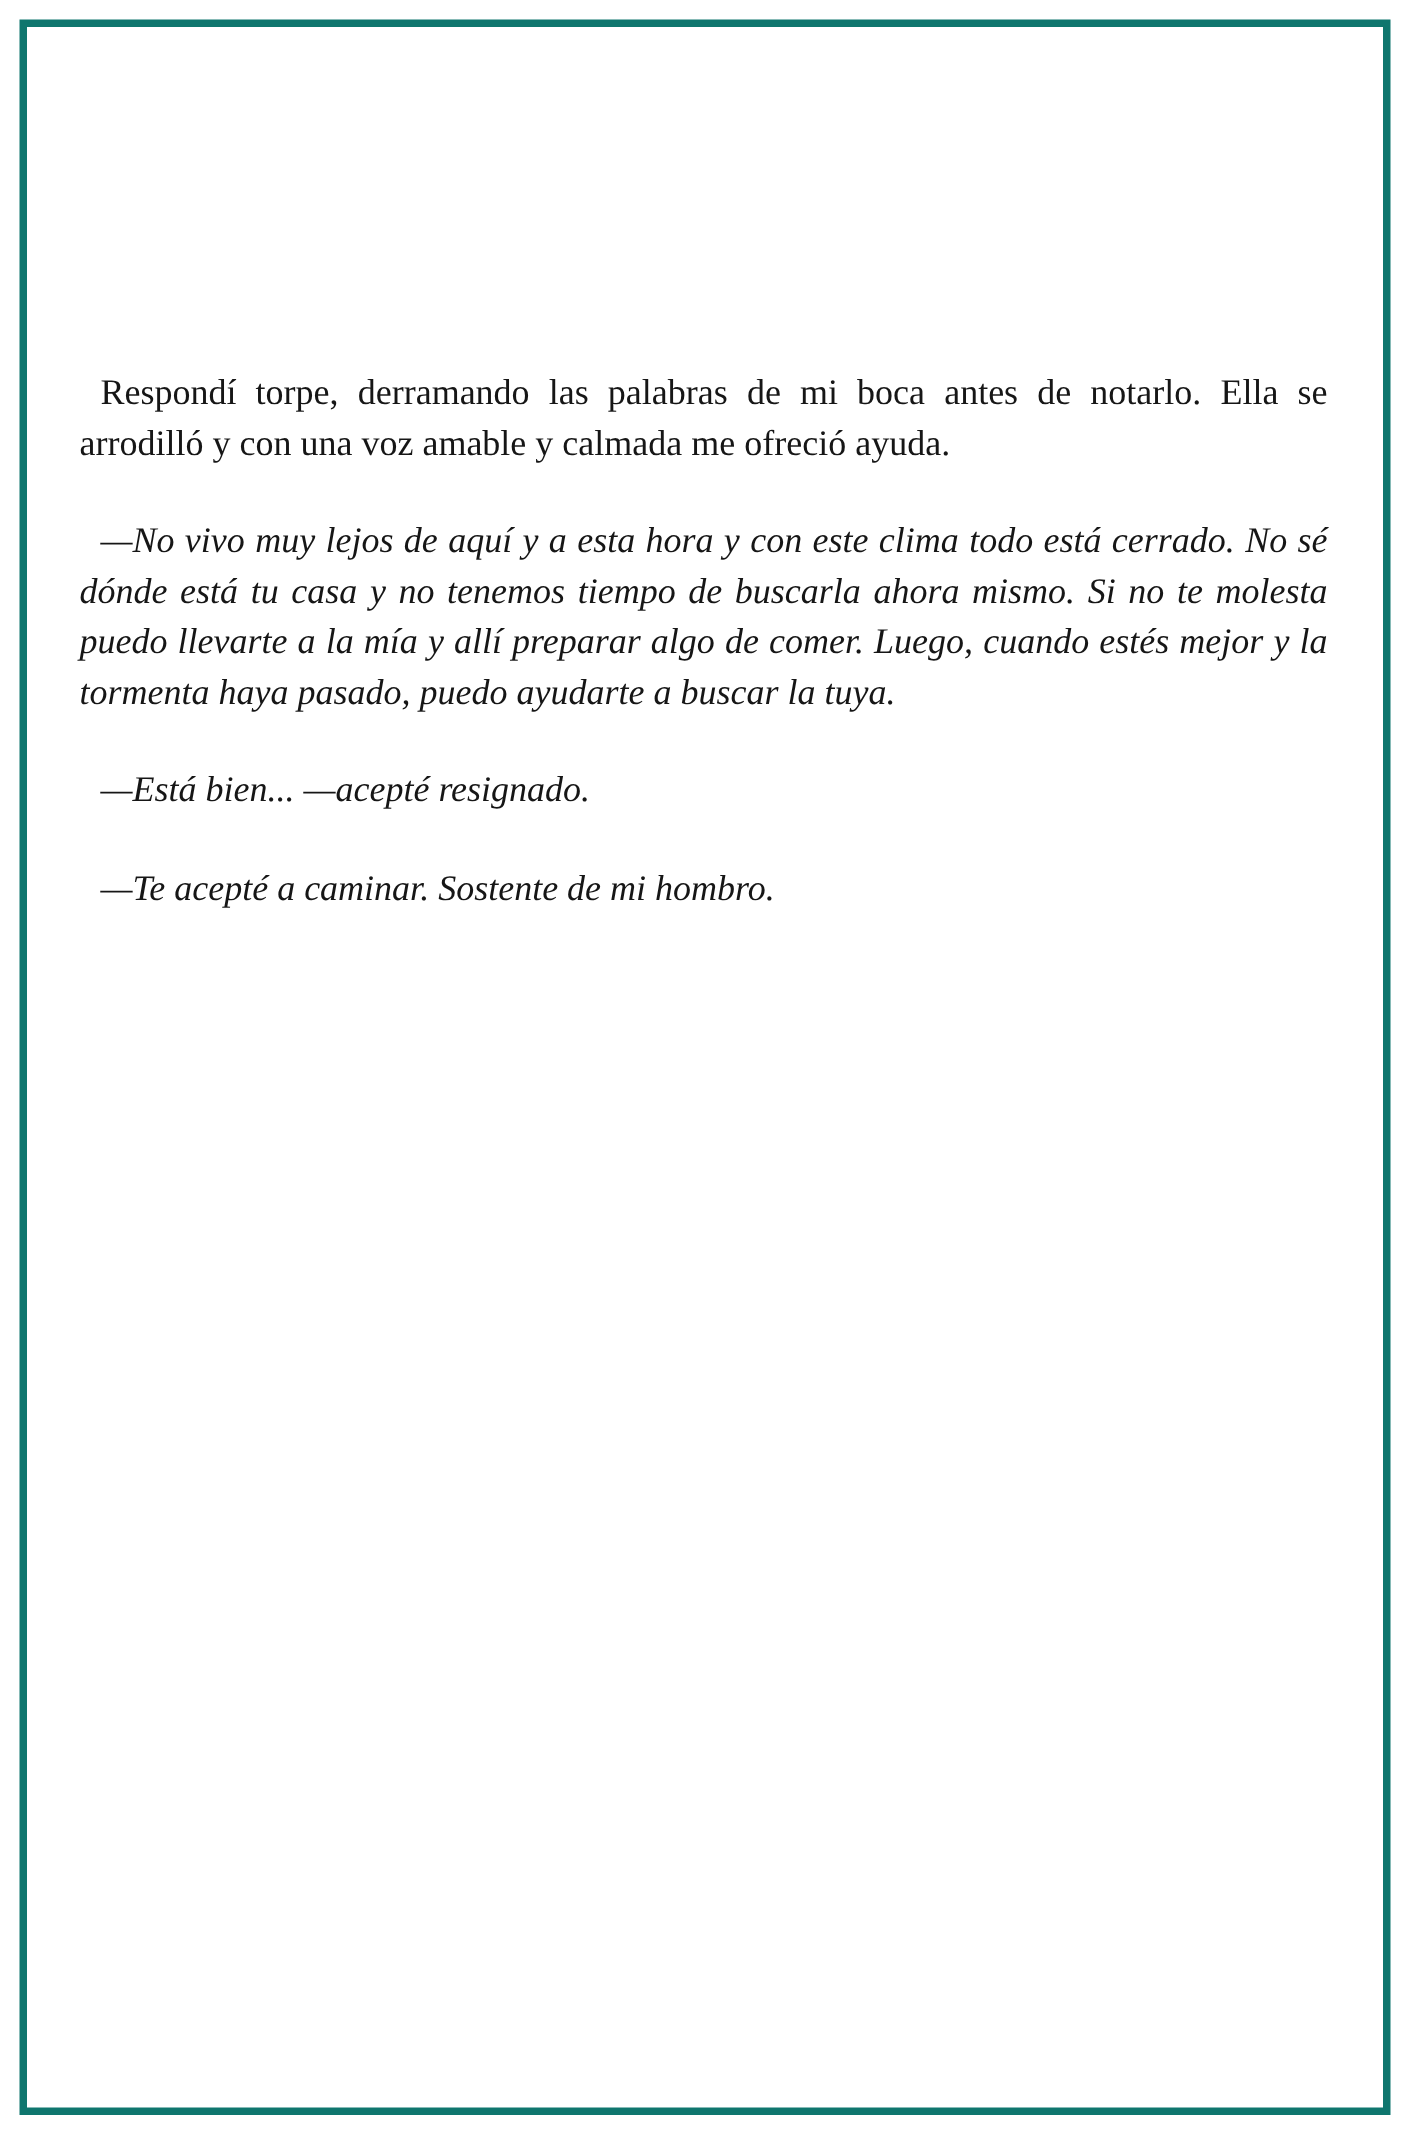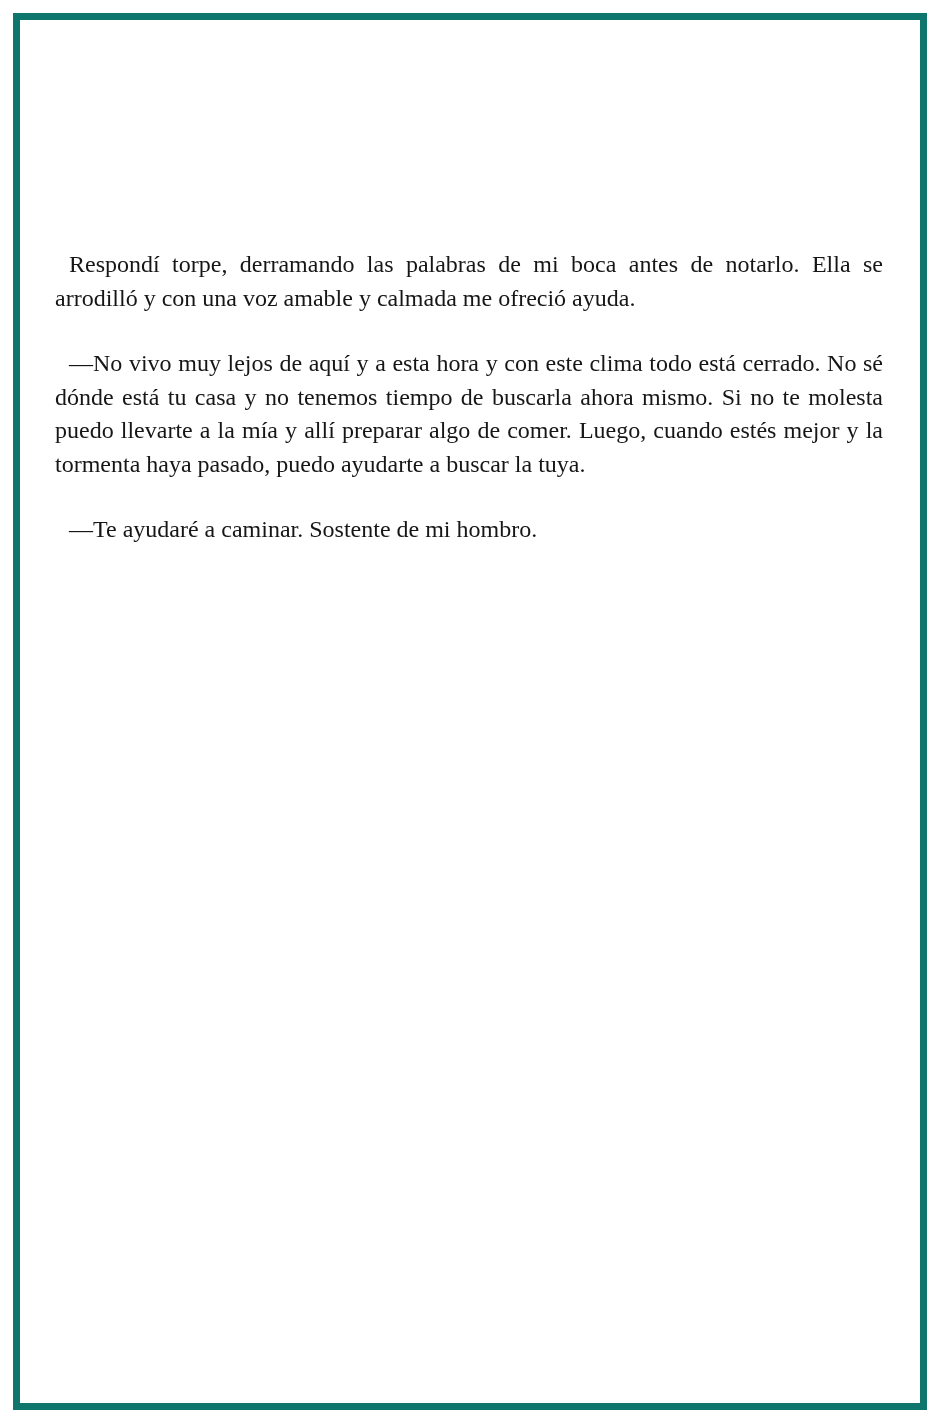--- a/index.html
+++ b/index.html
@@ -13,47 +13,49 @@
     position: relative;
     overflow: hidden;
     font-family: "Liberation Serif", serif;
   }
   .page-frame {
     position: absolute;
     left: 13px;
     top: 13px;
     width: 914px;
     height: 1397px;
-    border: 7px solid #0f766e;
+    border: 5px solid #0f766e;
     box-sizing: border-box;
     background: #ffffff;
   }
   .text-block {
     position: absolute;
     left: 35px;
     right: 37px;
     top: 228px;
     color: #161616;
     font-size: 24px;
     line-height: 33.5px;
     text-align: justify;
     text-justify: inter-word;
   }
   .text-block p {
     margin: 0 0 32px 0;
     text-indent: 14px;
   }
   .text-block p.italic {
+    font-style: italic;
   }
   .text-block p.no-indent {
     text-indent: 2px;
   }
 </style>
 </head>
 <body>
 
 <div class="page-frame">
   <div class="text-block">
     <p>Respondí torpe, derramando las palabras de mi boca antes de notarlo. Ella se arrodilló y con una voz amable y calmada me ofreció ayuda.</p>
     <p class="italic">—No vivo muy lejos de aquí y a esta hora y con este clima todo está cerrado. No sé dónde está tu casa y no tenemos tiempo de buscarla ahora mismo. Si no te molesta puedo llevarte a la mía y allí preparar algo de comer. Luego, cuando estés mejor y la tormenta haya pasado, puedo ayudarte a buscar la tuya.</p>
-    <p class="italic">—Te ayudaré a caminar. Sostente de mi hombro.</p>
+    <p class="italic">—Está bien... —acepté resignado.</p>
+    <p class="italic">—Te acepté a caminar. Sostente de mi hombro.</p>
   </div>
 </div>
 
 </body></html>

